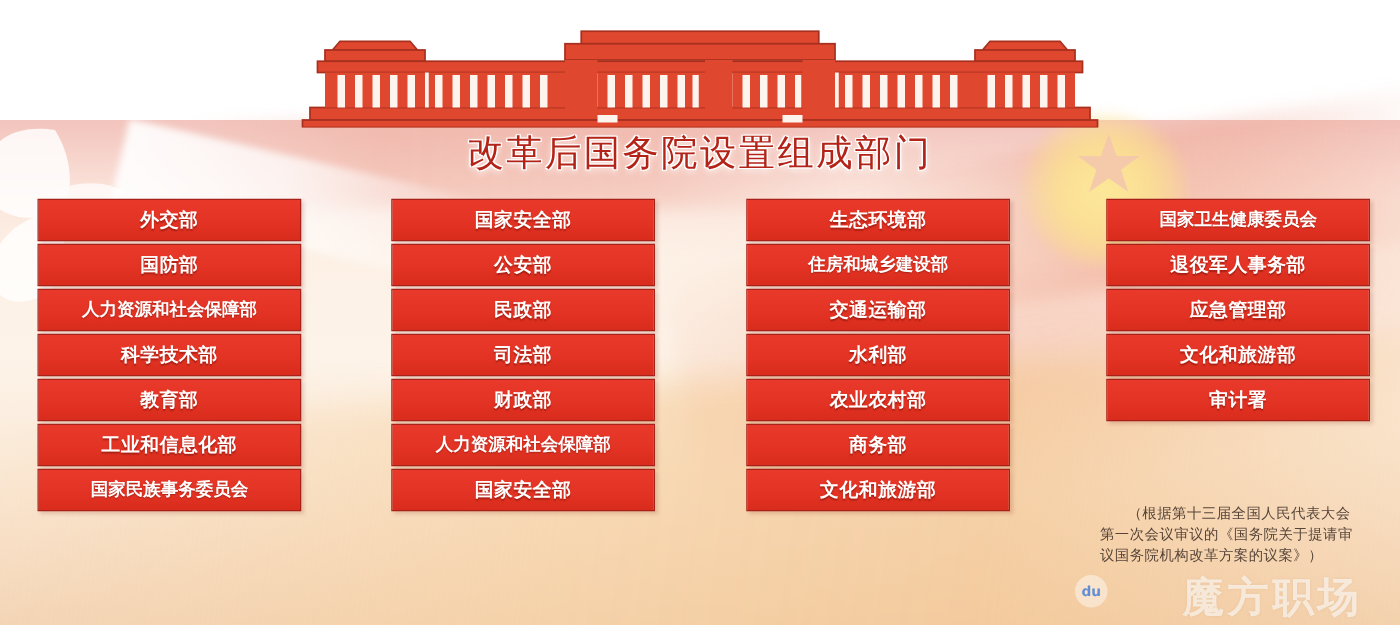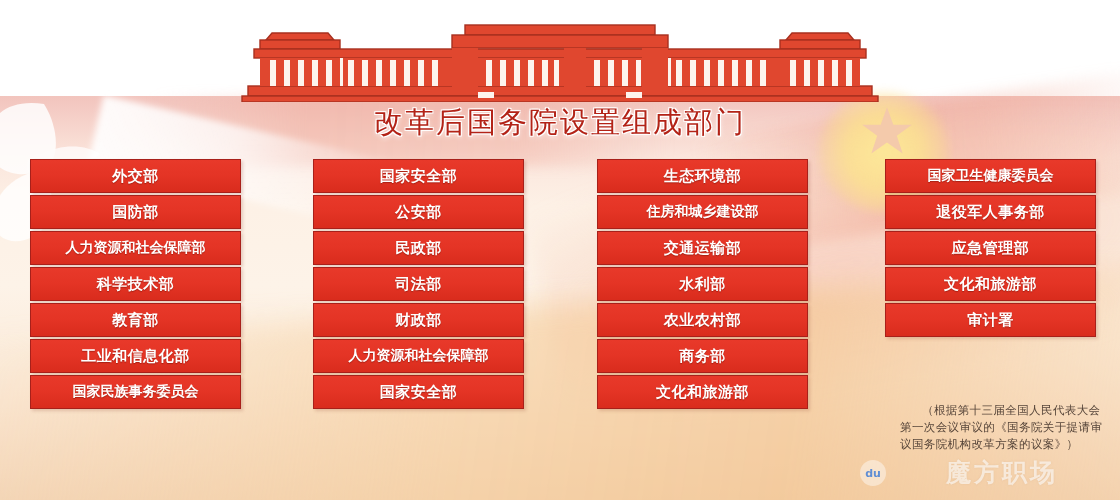--- a/index.html
+++ b/index.html
@@ -181,29 +181,28 @@
     position: absolute;
     left: 880px; top: 402px;
     width: 205px;
     font-family: "DejaVu Serif", "Liberation Serif", serif;
     font-size: 11.5px;
     line-height: 17px;
     color: #4a3a30;
     text-indent: 22px;
     opacity: 0.93;
     letter-spacing: 0.4px;
-    margin-left: 20px;
   }
 
   
   .watermark {
     position: absolute;
     left: 946px; top: 456px;
     font-family: "DejaVu Sans", "Liberation Sans", sans-serif;
-    font-size: 25px;
+    font-size: 33px;
     font-weight: bold;
     letter-spacing: 3px;
     color: rgba(255,255,255,0.62);
     text-shadow: 0 0 2px rgba(210,170,130,0.35);
     white-space: nowrap;
     pointer-events: none;
   }
   .watermark-badge {
     position: absolute;
     left: 860px; top: 460px;

